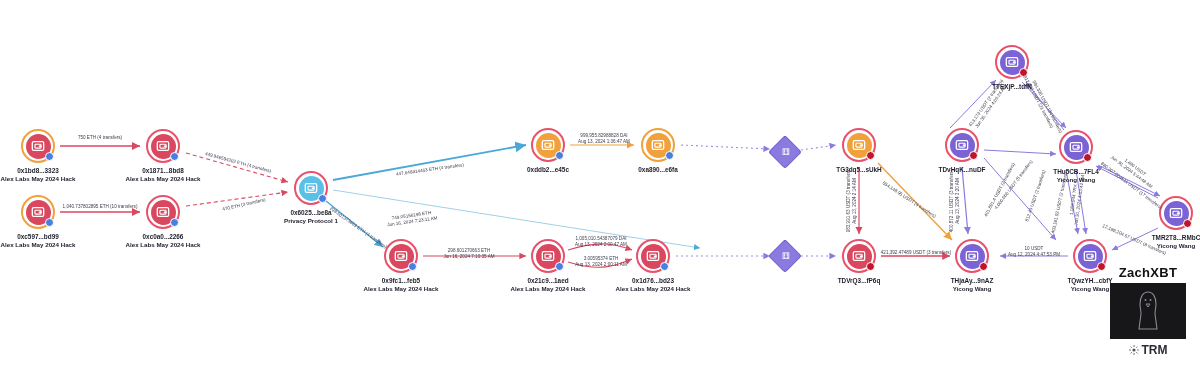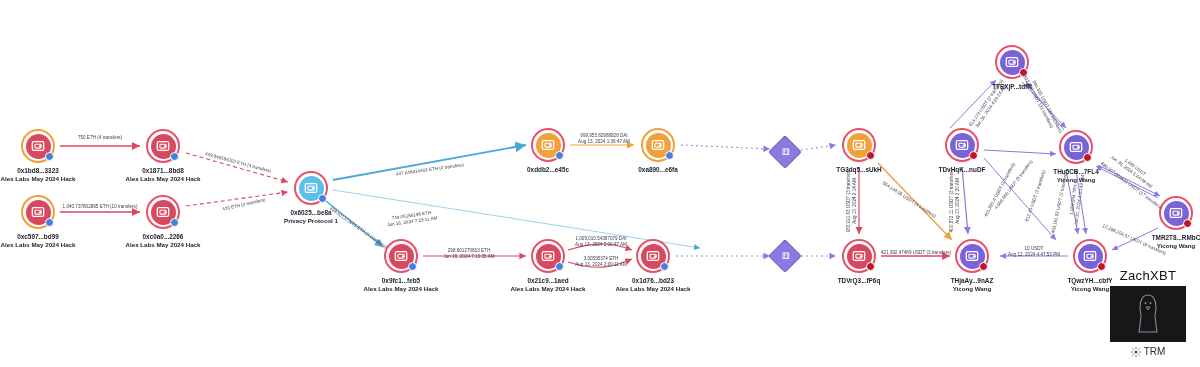--- a/index.html
+++ b/index.html
@@ -41,25 +41,25 @@
     background:#8b7ae0;border:1px solid #6a57c9;
     display:flex;align-items:center;justify-content:center;
   }
   .diamond span{transform:rotate(-45deg);font-size:9px;color:#ffffff;letter-spacing:-1px;}
   .elabel{
     position:absolute;white-space:nowrap;color:#3d3d4e;
     font-size:4.6px;line-height:1.35;text-align:center;
     transform-origin:center center;
   }
   .brand{position:absolute;right:12px;bottom:10px;width:80px;text-align:center;}
-  .brand-name{font-size:13px;font-weight:normal;color:#111;letter-spacing:.3px;}
+  .brand-name{font-size:13px;font-weight:bold;color:#111;letter-spacing:.3px;}
   .brand-av{width:76px;height:56px;background:#17171a;margin:3px auto 0;display:flex;align-items:center;justify-content:center;}
   .brand-av svg{width:26px;height:42px;}
   .trm{display:flex;align-items:center;justify-content:center;gap:3px;margin-top:4px;}
-  .trm-t{font-size:10px;font-weight:normal;color:#2b2b33;}
+  .trm-t{font-size:12px;font-weight:bold;color:#2b2b33;}
 </style>
 </head>
 <body>
 
 <svg id="canvas" viewBox="0 0 1200 367">
   <defs>
     <marker id="ar-red" markerWidth="7" markerHeight="7" refX="6" refY="3" orient="auto">
       <path d="M0,0 L6,3 L0,6 z" fill="#d9485f"></path>
     </marker>
     <marker id="ar-orange" markerWidth="7" markerHeight="7" refX="6" refY="3" orient="auto">

